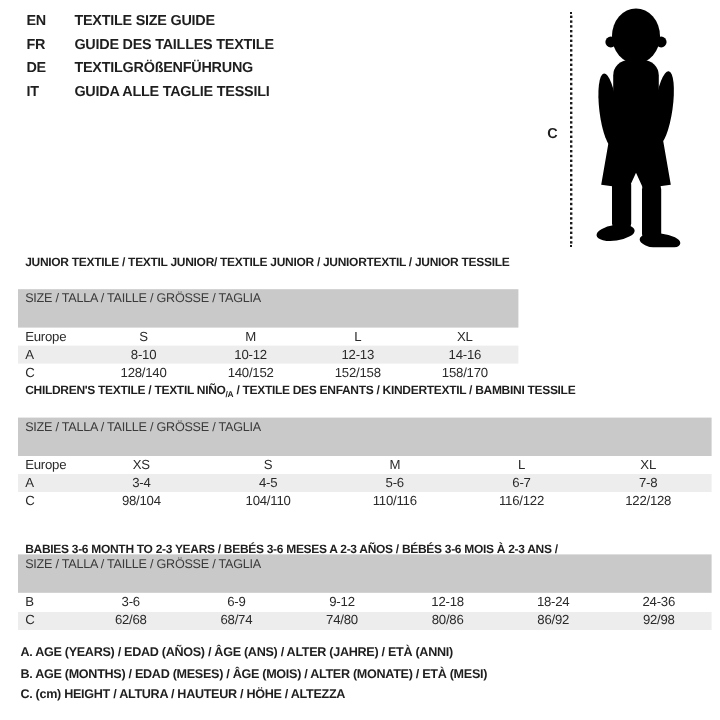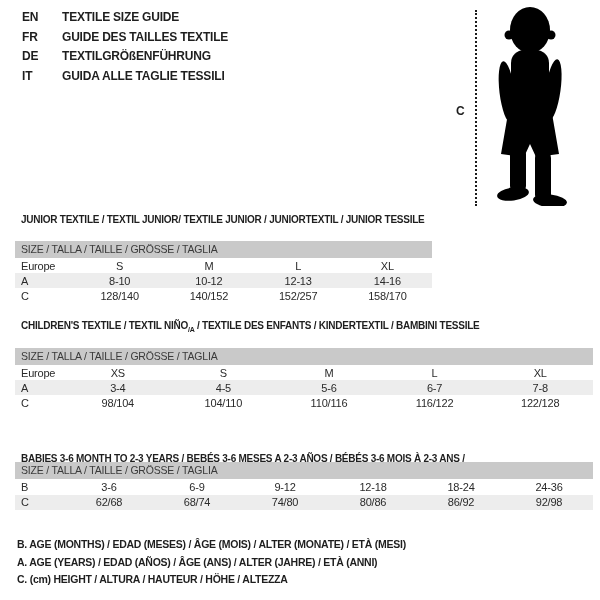--- a/index.html
+++ b/index.html
@@ -20,21 +20,21 @@
   .c-label{position:absolute;left:456px;top:104px;font-size:12px;font-weight:bold;}
   .baby-svg{position:absolute;left:480px;top:4px;width:100px;height:202px;}
   
   .sec-title{position:absolute;left:21px;font-size:10px;font-weight:bold;letter-spacing:-0.25px;white-space:nowrap;}
   .sec-title sub{font-size:7px;}
   .two-line{line-height:18px;}
   
   .sizetable{position:absolute;left:15px;}
   .t1{width:417px;}
   .t23{width:578px;}
-  .size-bar{height:17px;background:#c9c9c9;color:#3a3a3a;font-size:10.5px;line-height:17px;padding-left:6px;letter-spacing:-0.2px;box-sizing:border-box;}
+  .size-bar{height:32px;background:#c9c9c9;color:#3a3a3a;font-size:10.5px;line-height:17px;padding-left:6px;letter-spacing:-0.2px;box-sizing:border-box;}
   .trow{display:flex;align-items:center;height:15px;font-size:11px;letter-spacing:-0.2px;color:#2a2a2a;}
   .t3row{height:15.5px;}
   .alt{background:#ededed;}
   .rlabel{padding-left:6px;box-sizing:border-box;}
   .t1 .rlabel{flex:0 0 60px;}
   .t23 .rlabel{flex:0 0 50px;}
   .cell{flex:1;text-align:center;}
   
   .legend{position:absolute;left:17px;top:536px;font-size:10.5px;font-weight:bold;letter-spacing:-0.25px;line-height:17.5px;}
 </style>
@@ -92,21 +92,21 @@
     <span class="rlabel">A</span>
     <span class="cell">8-10</span>
     <span class="cell">10-12</span>
     <span class="cell">12-13</span>
     <span class="cell">14-16</span>
   </div>
   <div class="trow">
     <span class="rlabel">C</span>
     <span class="cell">128/140</span>
     <span class="cell">140/152</span>
-    <span class="cell">152/257</span>
+    <span class="cell">152/158</span>
     <span class="cell">158/170</span>
   </div>
 </div>
 
 <div class="sec-title" style="top:320px;"><span>CHILDREN'S TEXTILE / TEXTIL NIÑO</span><sub>/A</sub><span> / TEXTILE DES ENFANTS / KINDERTEXTIL / BAMBINI TESSILE</span></div>
 <div class="sizetable t23" style="top:348px;">
   <div class="size-bar">SIZE / TALLA / TAILLE / GRÖSSE / TAGLIA</div>
   <div class="trow">
     <span class="rlabel">Europe</span>
     <span class="cell">XS</span>
@@ -152,16 +152,16 @@
     <span class="cell">62/68</span>
     <span class="cell">68/74</span>
     <span class="cell">74/80</span>
     <span class="cell">80/86</span>
     <span class="cell">86/92</span>
     <span class="cell">92/98</span>
   </div>
 </div>
 
 <div class="legend">
+  <div>A. AGE (YEARS) / EDAD (AÑOS) / ÂGE (ANS) / ALTER (JAHRE) / ETÀ (ANNI)</div>
   <div>B. AGE (MONTHS) / EDAD (MESES) / ÂGE (MOIS) / ALTER (MONATE) / ETÀ (MESI)</div>
-  <div>A. AGE (YEARS) / EDAD (AÑOS) / ÂGE (ANS) / ALTER (JAHRE) / ETÀ (ANNI)</div>
   <div>C. (cm) HEIGHT / ALTURA / HAUTEUR / HÖHE / ALTEZZA</div>
 </div>
 
 </body></html>

